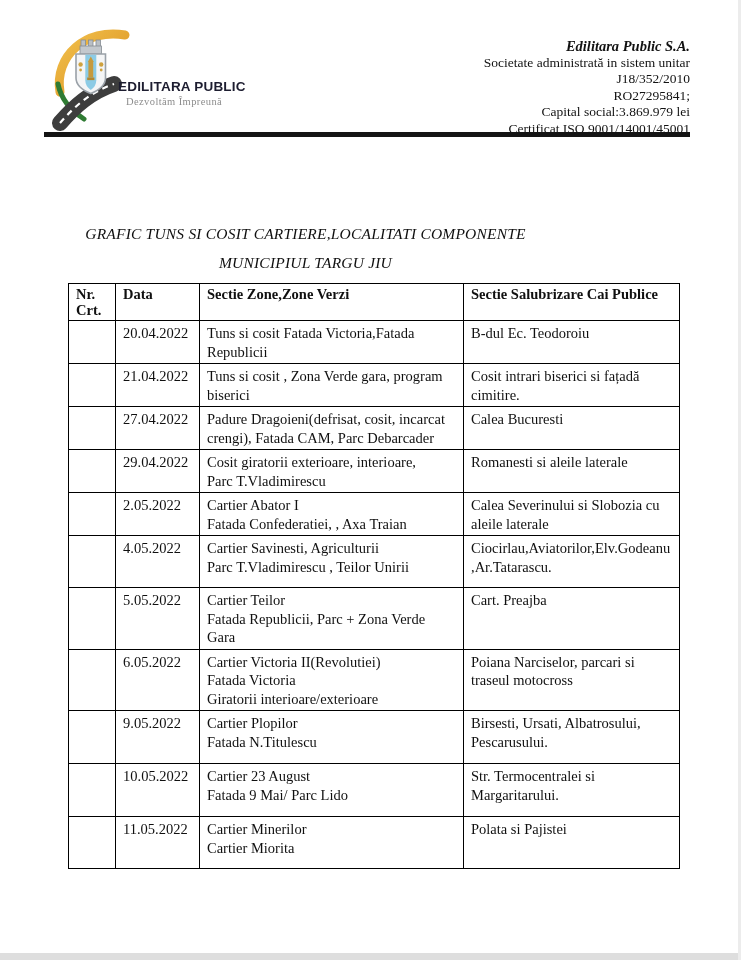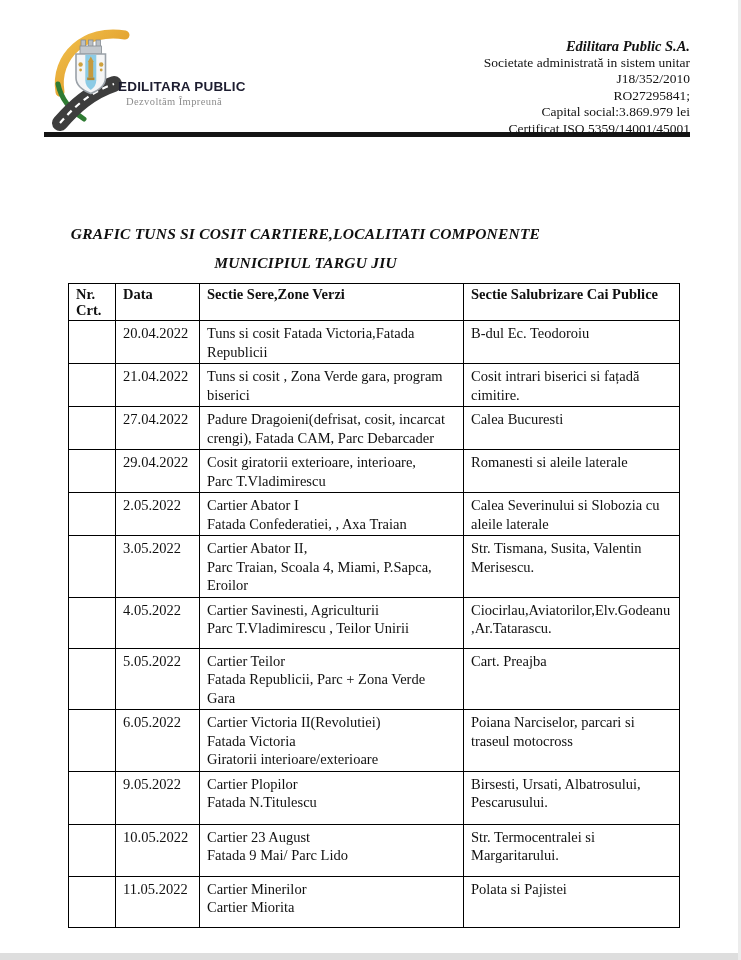--- a/index.html
+++ b/index.html
@@ -25,21 +25,21 @@
   .letterhead-right{
     position:absolute;right:51px;top:38px;text-align:right;
     font-size:13.5px;line-height:16.5px;color:#121212;
   }
   .lh-company{font-weight:700;font-style:italic;font-size:14.5px;}
   .rule{position:absolute;left:44px;top:132px;width:646px;height:5px;background:#141414;}
 
   
   .doc-title{
     position:absolute;left:0;top:219px;width:611px;margin:0;
-    text-align:center;font-weight:700;font-style:italic;
+    text-align:center;font-weight:400;font-style:italic;
     font-size:15.5px;line-height:29px;letter-spacing:.2px;color:#101010;
   }
 
   
   table.sched{
     position:absolute;left:68px;top:283px;width:611px;
     border-collapse:collapse;table-layout:fixed;
     font-size:14.5px;color:#101010;
   }
   table.sched, table.sched th, table.sched td{border:1.5px solid #000;}
@@ -107,21 +107,21 @@
     <div class="logo-name">EDILITARA PUBLIC</div>
     <div class="logo-tagline">Dezvoltăm Împreună</div>
   </div>
 
   <div class="letterhead-right">
     <div class="lh-company">Edilitara Public S.A.</div>
     <div>Societate administrată in sistem unitar</div>
     <div>J18/352/2010</div>
     <div>RO27295841;</div>
     <div>Capital social:3.869.979 lei</div>
-    <div>Certificat ISO 5359/14001/45001</div>
+    <div>Certificat ISO 9001/14001/45001</div>
   </div>
 
   <div class="rule"></div>
 
   <h1 class="doc-title">
     <span>GRAFIC TUNS SI COSIT CARTIERE,LOCALITATI COMPONENTE</span><br>
     <span>MUNICIPIUL TARGU JIU</span>
   </h1>
 
   <table class="sched">
@@ -129,21 +129,21 @@
       <col class="c-nr">
         <col class="c-date">
         <col class="c-sere">
         <col class="c-sal">
     </colgroup>
     <thead>
       <tr>
         <th>Nr.
 Crt.</th>
         <th>Data</th>
-        <th>Sectie Sere,Zone Verzi</th>
+        <th>Sectie Zone,Zone Verzi</th>
         <th>Sectie Salubrizare Cai Publice</th>
       </tr>
     </thead>
     <tbody>
         <tr>
           <td></td>
           <td>20.04.2022</td>
           <td>Tuns si cosit Fatada Victoria,Fatada
 Republicii</td>
           <td>B-dul Ec. Teodoroiu</td>
@@ -170,29 +170,20 @@
 Parc T.Vladimirescu</td>
           <td>Romanesti si aleile laterale</td>
         </tr>
         <tr>
           <td></td>
           <td>2.05.2022</td>
           <td>Cartier Abator I
 Fatada Confederatiei, , Axa Traian</td>
           <td>Calea Severinului si Slobozia cu
 aleile laterale</td>
-        </tr>
-        <tr>
-          <td></td>
-          <td>3.05.2022</td>
-          <td>Cartier Abator II,
-Parc Traian, Scoala 4, Miami, P.Sapca,
-Eroilor</td>
-          <td>Str. Tismana, Susita, Valentin
-Merisescu.</td>
         </tr>
         <tr>
           <td></td>
           <td>4.05.2022</td>
           <td>Cartier Savinesti, Agriculturii
 Parc T.Vladimirescu , Teilor Unirii</td>
           <td>Ciocirlau,Aviatorilor,Elv.Godeanu
 ,Ar.Tatarascu.</td>
         </tr>
         <tr>

